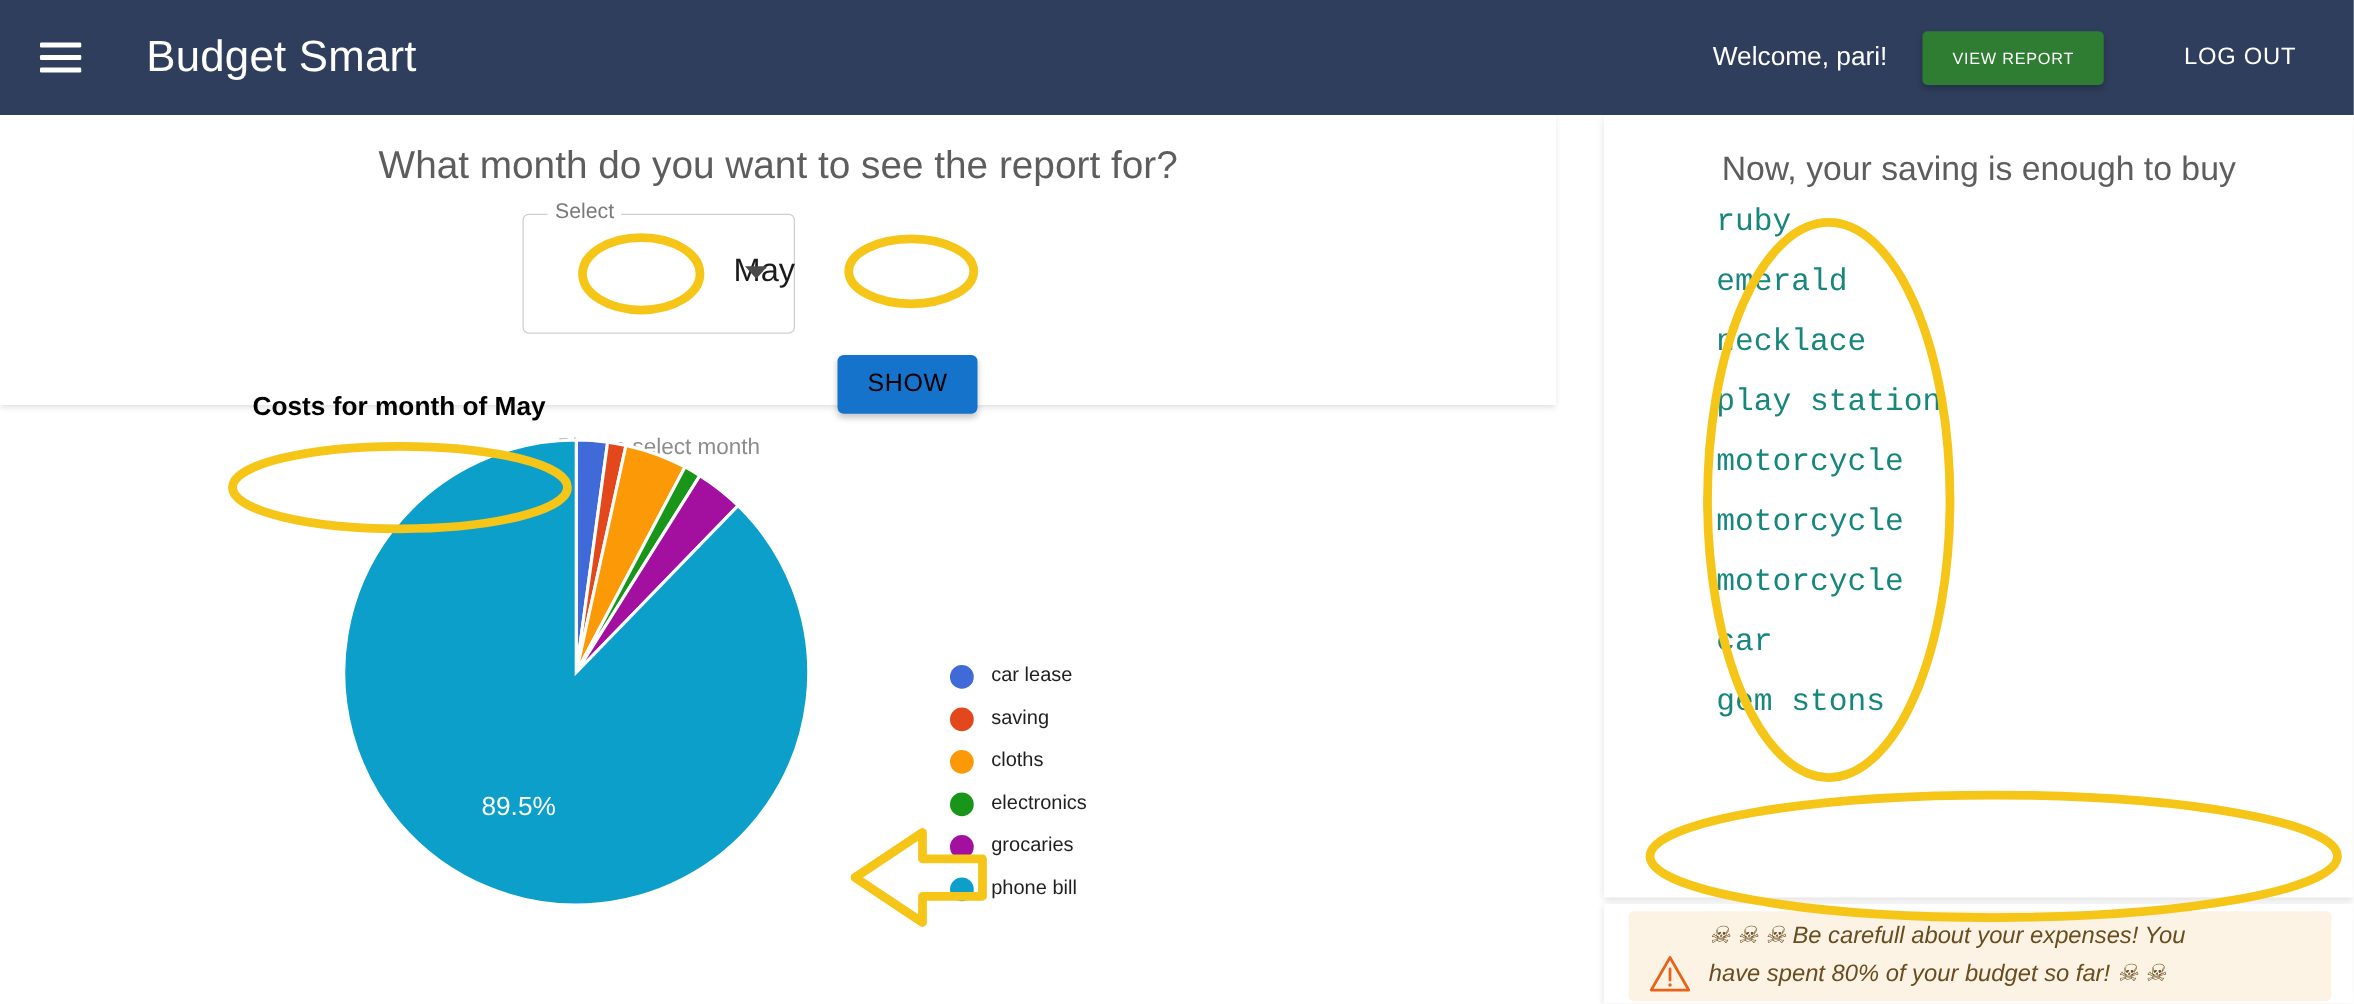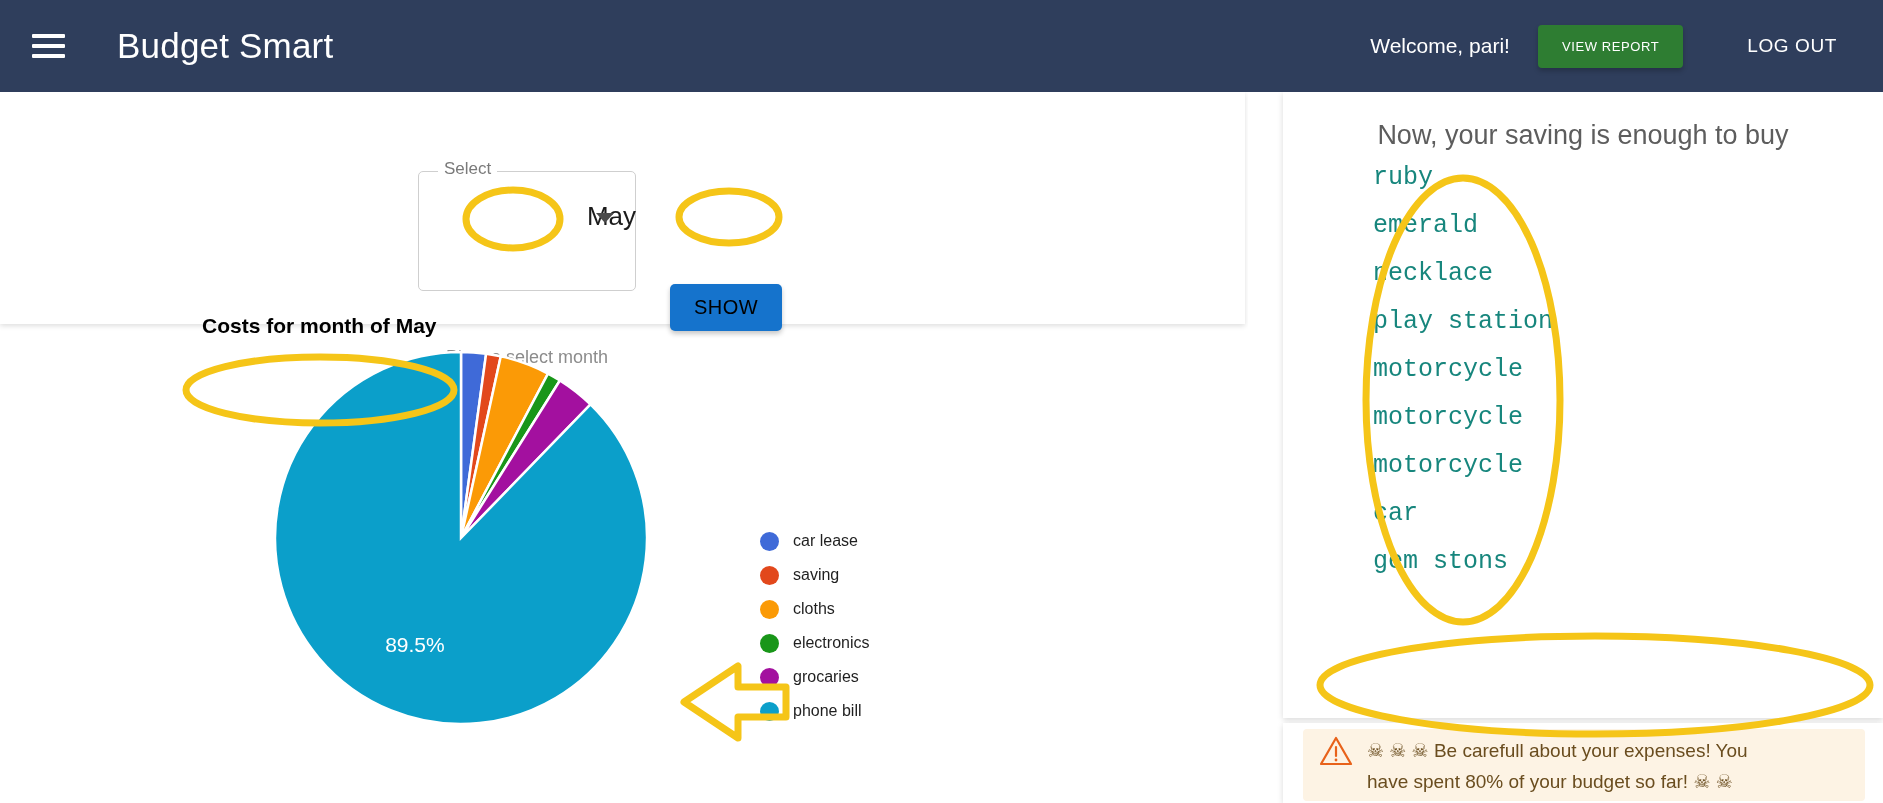--- a/index.html
+++ b/index.html
@@ -62,21 +62,21 @@
   .left-card {
     position: absolute; left: 0; top: 0; width: 1245px; height: 232px;
     background: #ffffff;
     box-shadow: 0 2px 5px rgba(0,0,0,0.13);
   }
   .question {
     position: absolute; top: 22px; left: 0; width: 1245px;
     text-align: center; color: #5d5d5d; font-size: 31px; font-weight: 400;
   }
 
-  .select-wrap { position: absolute; left: 418px; top: 79px; width: 218px; height: 120px; }
+  .select-wrap { position: absolute; left: 418px; top: 79px; width: 218px; height: 96px; }
   .fieldset {
     position: absolute; inset: 0;
     border: 1px solid #cfcfcf; border-radius: 5px; background: #ffffff;
   }
   .legend {
     position: absolute; left: 20px; top: -12px;
     background: #ffffff; padding: 0 6px;
     color: #7a7a7a; font-size: 17px;
   }
   .select-value {
@@ -135,21 +135,21 @@
     font-size: 25px; color: #17867d; line-height: 48px;
     white-space: nowrap; cursor: pointer;
   }
   .alert-card {
     position: absolute; left: 35px; top: 631px; width: 600px; height: 80px;
     background: #ffffff; box-shadow: 0 2px 6px rgba(0,0,0,0.15);
   }
   .alert {
     position: absolute; left: 20px; top: 6px; width: 562px; height: 72px;
     background: #fdf3e4; border-radius: 4px;
-    display: flex; align-items: flex-start; padding: 6px 16px;
+    display: flex; align-items: flex-end; padding: 6px 16px; font-style: italic;
   }
   .warn-icon { flex: 0 0 auto; margin-right: 14px; }
   .alert-text { font-size: 19px; color: #6a4d1f; line-height: 31px; }
 
   
   .anno { position: absolute; left: 0; top: 0; width: 1883px; height: 803px; pointer-events: none; }
 </style>
 </head>
 <body>
 
@@ -165,20 +165,21 @@
     <button class="btn-view-report">VIEW REPORT</button>
     <button class="btn-logout">LOG OUT</button>
   </div>
 </div>
 
 <div class="content">
 
   <div class="left-pane">
 
     <div class="left-card">
+      <div class="question">What month do you want to see the report for?</div>
 
       <div class="select-wrap">
         <div class="fieldset"></div>
         <div class="legend">Select</div>
         <div class="select-value">May</div>
         <div class="caret"></div>
         <div class="helper">Please select month</div>
       </div>
 
       <button class="btn-show">SHOW</button>

